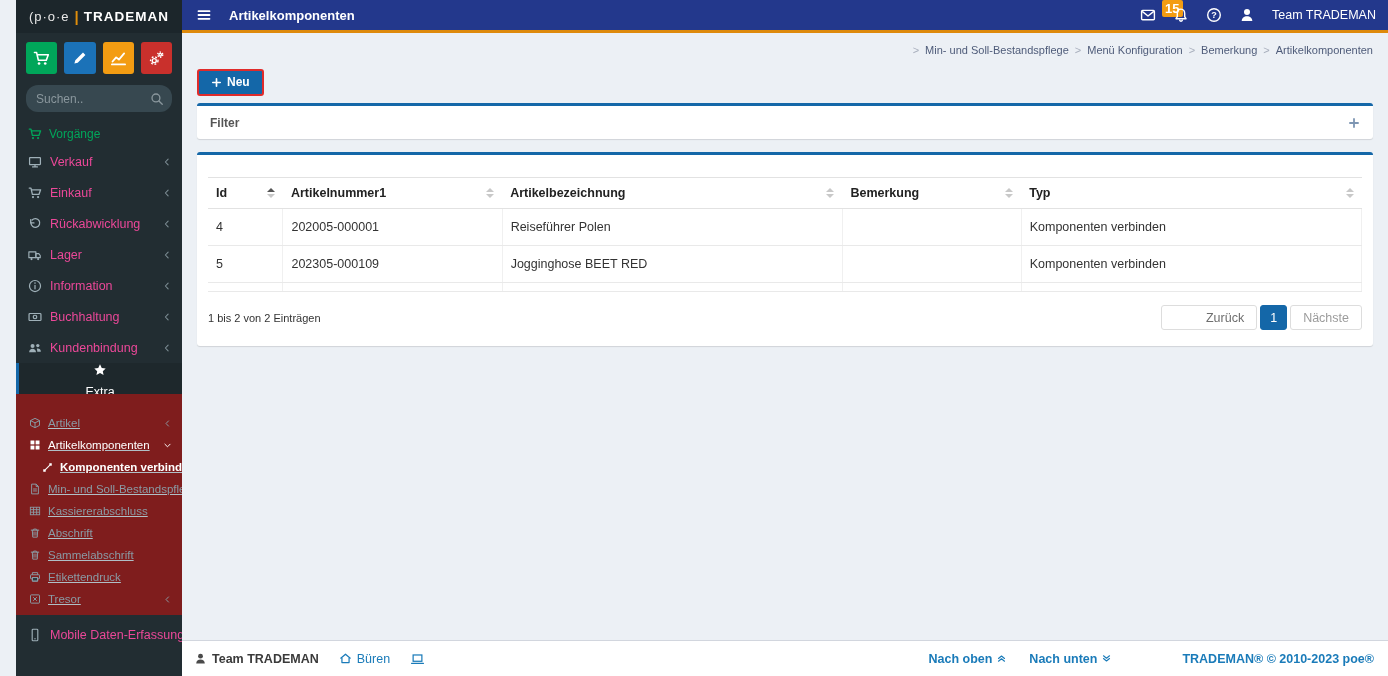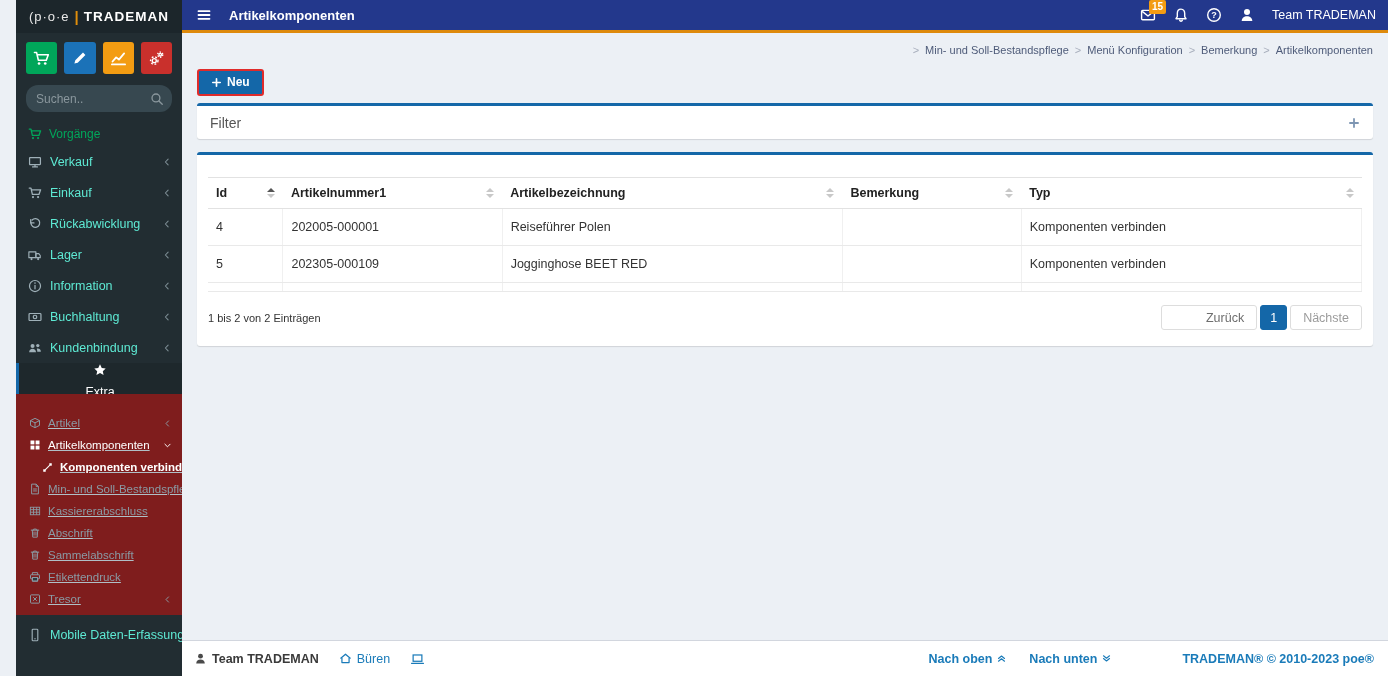--- a/index.html
+++ b/index.html
@@ -20,52 +20,52 @@
   .logo-poe { color:#e8e8e8; font-size:13px; letter-spacing:1px; }
   .logo-sep { color:#e08e0b; font-weight:bold; font-size:15px; margin:0 1px; }
   .logo-name { color:#fff; font-weight:bold; font-size:13.5px; letter-spacing:1px; }
   .quick-row { display:flex; gap:7px; padding:9px 10px 4px; }
   .qbtn { width:32px; height:32px; border-radius:3px; display:flex; align-items:center; justify-content:center; color:#fff; cursor:pointer; }
   .search-box { margin:7px 10px 9px; height:27px; background:#374850; border-radius:12px; display:flex; align-items:center; padding:0 8px; }
   .search-box input { flex:1; min-width:0; background:transparent; border:none; outline:none; color:#cfd8dc; font-size:12px; font-family:inherit; }
   .search-box input::placeholder { color:#8a979d; }
   .search-box .ic { color:#8a979d; }
   .nav-header { display:flex; align-items:center; gap:7px; color:#00a65a; font-size:12px; padding:6px 12px 5px; }
-  .nav-item { display:flex; align-items:center; gap:8px; height:31px; padding:0 10px 0 12px; font-size:12.5px; color:#5eead4; cursor:pointer; white-space:nowrap; }
+  .nav-item { display:flex; align-items:center; gap:8px; height:31px; padding:0 10px 0 12px; font-size:12.5px; color:#ec4899; cursor:pointer; white-space:nowrap; }
   .nav-item .ic { color:#9fb0b8; }
   .nav-item .chev { margin-left:auto; color:#7e8e95; }
   .nav-item.active { background:#1e282c; color:#fff; border-left:3px solid #1467a8; padding-left:9px;flex-direction:column; }
   .nav-item.active .ic, .nav-item.active .chev { color:#fff; }
   .submenu { background:#7f1d1d; padding:18px 0 5px;text-decoration:underline; }
   .sub-item { display:flex; align-items:center; gap:7px; height:22px; padding:0 10px 0 13px; font-size:11.5px; color:#8a9ba5; cursor:pointer; white-space:nowrap; overflow:hidden; }
   .sub-item .ic { color:#8a9ba5; }
   .sub-item .chev { margin-left:auto; }
   .sub-item.open, .sub-item.open .ic { color:#fff; }
   .sub-item.leaf-active { padding-left:26px; color:#fff; font-weight:bold; }
   .sub-item.leaf-active .ic { color:#fff; }
 
   
   .main { flex:1; min-width:0; display:flex; flex-direction:column; background:#ecf0f5; }
   .topbar { height:33px; flex:none; background:#23388c; border-bottom:3px solid #de8a0c; display:flex; align-items:center; color:#fff; padding:0 12px 0 14px; }
   .topbar-title { font-weight:bold; font-size:13px; margin-left:17px; }
   .topbar-right { margin-left:auto; display:flex; align-items:center; gap:17px; }
   .tb-icon { position:relative; color:#fff; cursor:pointer; display:flex; }
-  .tb-badge { position:absolute; top:-7px; left:9px; background:#f39c12; color:#fff; font-size:10px; font-weight:bold; line-height:1; padding:2px 3px; border-radius:2px; }
+  .tb-badge { position:absolute; top:-7px; left:22px; background:#f39c12; color:#fff; font-size:13px; font-weight:bold; line-height:1; padding:2px 3px; border-radius:2px; }
   .tb-user-label { font-size:12.5px; cursor:pointer; }
 
   .content { flex:1; padding:0 15px; overflow:hidden; }
   .breadcrumb { display:flex; justify-content:flex-end; align-items:center; gap:6px; font-size:11px; color:#4e5b79; padding:11px 0 0; }
   .breadcrumb .sep { color:#a7aebc; }
   .crumb { cursor:pointer; }
 
   .btn-new { margin-top:13px; display:inline-flex; align-items:center; gap:5px; background:#1467a8; color:#fff; font-size:12px; font-weight:bold; padding:4px 12px 5px; border:2px solid #e02b2b; border-radius:3px; cursor:pointer; font-family:inherit; }
 
   .panel { background:#fff; border-top:3px solid #1467a8; border-radius:3px; box-shadow:0 1px 1px rgba(0,0,0,0.12); }
   .filter-panel { margin-top:7px; height:36px; display:flex; align-items:center; padding:0 13px; }
-  .filter-title { font-size:14px; color:#555; }
+  .filter-title { font-size:12px; color:#555;font-weight:bold; }
   .filter-expand { margin-left:auto; color:#7e96b3; cursor:pointer; display:flex; }
 
   .table-panel { margin-top:13px; padding:11px 11px 16px; }
   .tbl-controls { display:flex; align-items:center; }
   .page-size { width:72px; height:26px; border:1px solid #c2c8d0; border-radius:3px; font-size:12px; color:#555; font-family:inherit; padding:0 3px; background:#fff; }
   .page-size-label { margin-left:8px; font-size:12.5px; color:#333; }
   .tool-btns { margin-left:auto; display:flex; gap:4px; }
   .tool-btn { width:27px; height:23px; background:#f4f4f4; border:1px solid #d8d8d8; border-radius:2px; color:#444; display:flex; align-items:center; justify-content:center; cursor:pointer; }
 
   table.grid { width:100%; border-collapse:collapse; margin-top:11px; font-size:12.5px; color:#333; table-layout:fixed; }

